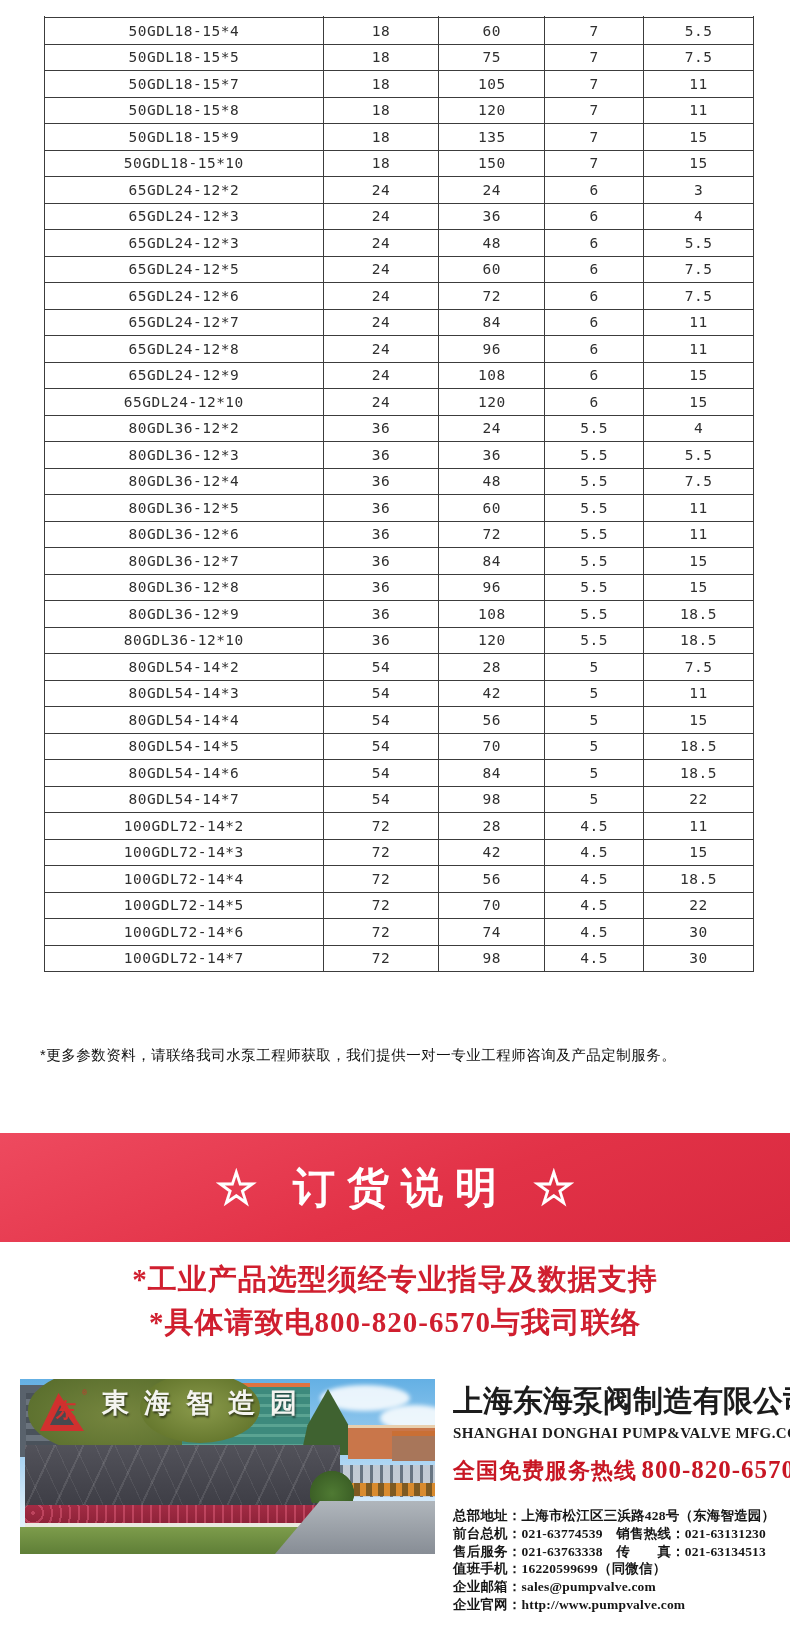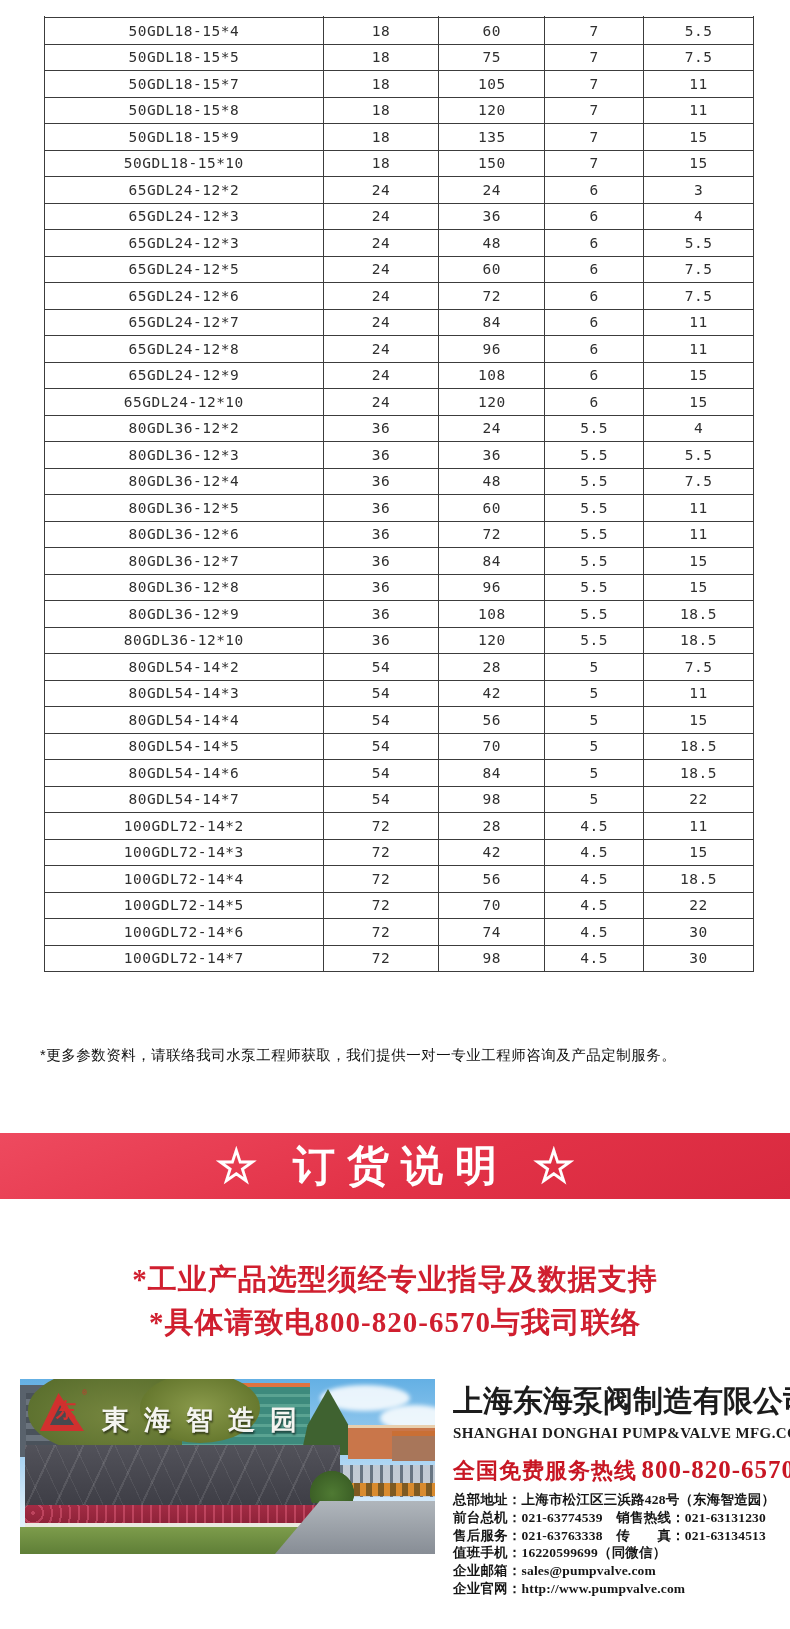--- a/index.html
+++ b/index.html
@@ -28,21 +28,21 @@
   tr.cut-row td { height:27px; }
 
   
   .note {
     position:absolute; top:1046px; left:40px; width:720px;
     font-size:14.5px; color:#111; letter-spacing:0.5px;
   }
 
   
   .banner {
-    position:absolute; top:1133px; left:0; width:790px; height:66px;
+    position:absolute; top:1133px; left:0; width:790px; height:109px;
     background:linear-gradient(160deg,#ee4a5f 0%, #e23247 55%, #d8293f 100%);
     display:flex; align-items:center; justify-content:center;
   }
   .banner-title {
     color:#ffffff; font-size:42px; font-weight:bold;
     letter-spacing:12px; text-indent:12px;
     font-family:"Liberation Sans", sans-serif;
   }
 
   
@@ -78,21 +78,21 @@
     background:
       repeating-linear-gradient(115deg, rgba(255,255,255,0.10) 0 2px, rgba(255,255,255,0) 2px 26px),
       repeating-linear-gradient(65deg, rgba(255,255,255,0.07) 0 1px, rgba(255,255,255,0) 1px 18px),
       linear-gradient(180deg,#52525a 0%,#45454d 60%,#3d3d45 100%); }
   .logo-tri { left:20px; top:14px; width:44px; height:38px; background:#d1302e;
     clip-path:polygon(42% 0, 100% 100%, 0 100%); }
   .logo-tri-in { left:30px; top:26px; width:24px; height:20px; background:#49494f;
     clip-path:polygon(42% 0, 100% 100%, 0 100%); }
   .logo-glyph { left:36px; top:18px; font-size:20px; font-weight:bold; color:#d1302e; }
   .logo-reg { left:62px; top:10px; font-size:7px; color:#d1302e; }
-  .sign-text { left:82px; top:23px; color:#f4f4f0; font-size:27px; font-weight:bold;
+  .sign-text { left:82px; top:6px; color:#f4f4f0; font-size:27px; font-weight:bold;
     letter-spacing:15px; text-shadow:1px 2px 2px rgba(0,0,0,0.55); white-space:nowrap; }
   .fence { left:320px; top:86px; width:115px; height:32px;
     background:repeating-linear-gradient(90deg,#5f6a76 0 3px,#c3c9d1 3px 10px); opacity:0.9; }
   .retract-gate { left:328px; top:104px; width:107px; height:13px;
     background:repeating-linear-gradient(90deg,#d98b2e 0 6px,#7e5a22 6px 12px); }
   .palm { left:290px; top:92px; width:44px; height:32px;
     background:radial-gradient(ellipse at 50% 70%, #4f7a33 0%, #3c6026 70%, rgba(0,0,0,0) 72%); }
   .flowers { left:5px; top:126px; width:302px; height:20px;
     background:
       repeating-radial-gradient(circle at 8px 8px, rgba(255,120,150,0.35) 0 2px, rgba(0,0,0,0) 2px 9px),
@@ -115,21 +115,21 @@
   }
   .hotline { margin-top:14px; white-space:nowrap; }
   .hotline-label {
     font-size:22px; font-weight:bold; color:#c81623;
     font-family:"Liberation Sans", sans-serif; letter-spacing:1px;
   }
   .hotline-number {
     font-size:25px; font-weight:bold; color:#c81623;
     font-family:"Liberation Serif", serif; letter-spacing:1px;
   }
-  .contact-lines { margin-top:5px; }
+  .contact-lines { margin-top:21px; }
   .contact-line {
     font-family:"Liberation Serif", serif; font-weight:bold;
     font-size:13.5px; color:#161616; line-height:17.8px; white-space:nowrap;
     letter-spacing:0.2px;
   }
 </style>
 </head>
 <body>
 
 <div class="page">

